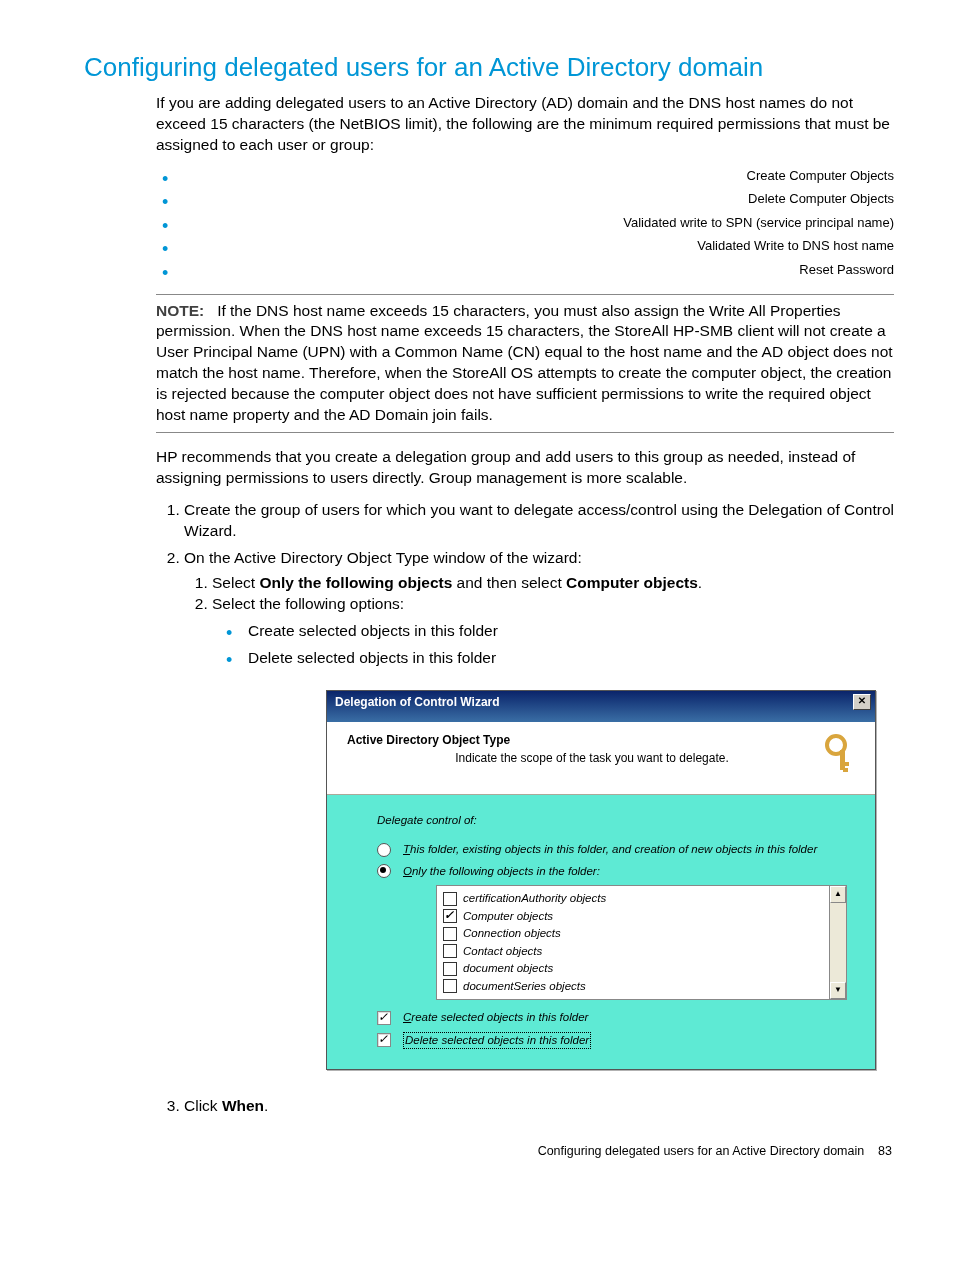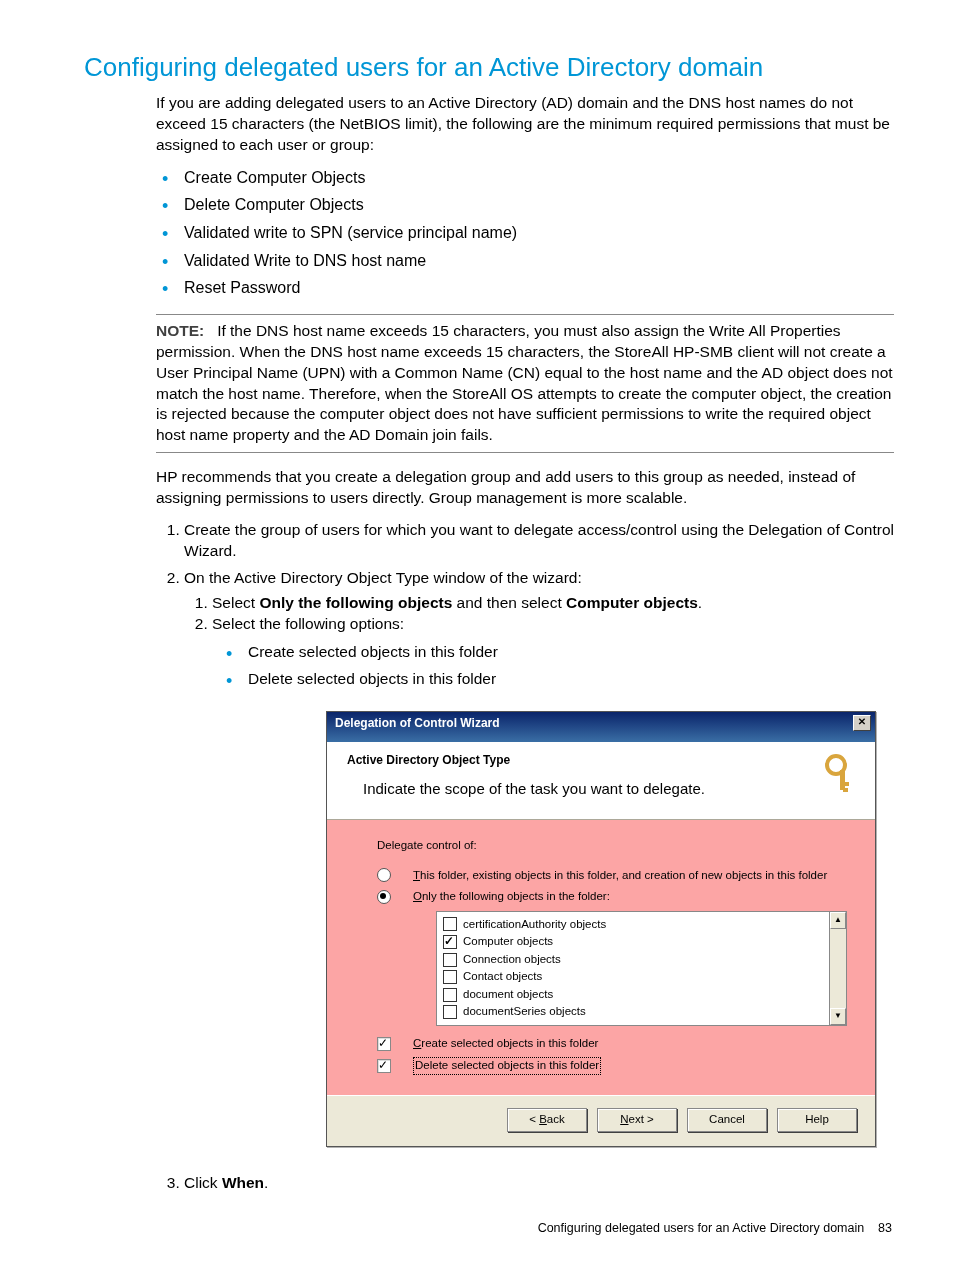--- a/index.html
+++ b/index.html
@@ -23,25 +23,26 @@
   .body-text {
     font-size: 15.5px;
     line-height: 1.35;
     margin: 0 0 8px 72px;
   }
   ul.perm-list {
     margin: 6px 0 12px 72px;
     padding-left: 28px;
   }
   ul.perm-list li {
-    font-size: 16px;
+    font-size: 13px;
     line-height: 1.35;
     padding: 3px 0;
     list-style: none;
     position: relative;
+    text-align: right;
   }
   ul.perm-list li::before {
     content: "•";
     color: #0096d6;
     position: absolute;
     left: -22px;
     font-size: 18px;
   }
   .note-box {
     border-top: 1px solid #888;
@@ -122,30 +123,31 @@
   }
   .dlg-header {
     background: #fff;
     border-bottom: 1px solid #aca899;
     padding: 10px 12px 20px 20px;
     display: flex;
     justify-content: space-between;
   }
   .dlg-header-text { flex: 1; }
   .dlg-header-title { font-weight: bold; font-size: 12px; }
-  .dlg-header-sub { font-size: 15px; margin-left: 16px; margin-top: 11px; }
+  .dlg-header-sub { font-size: 12px; margin-left: 16px; margin-top: 2px; text-align: center; }
   .key-icon {
     width: 42px; height: 42px; flex-shrink: 0;
   }
   .dlg-body {
     padding: 18px 28px 14px 50px;
-    background: #fca5a5;
+    background: #5eead4;
+    font-style: italic;
   }
   .radio-row, .check-row {
-    display: flex; align-items: center; gap: 22px;
+    display: flex; align-items: center; gap: 12px;
     margin: 6px 0;
   }
   .radio {
     width: 12px; height: 12px; border-radius: 50%;
     border: 1px solid #555; background: #fff;
     position: relative; flex-shrink: 0;
   }
   .radio.sel::after {
     content: ""; position: absolute; left: 2px; top: 2px;
     width: 6px; height: 6px; background: #000; border-radius: 50%;
@@ -329,26 +331,20 @@
 
           <div class="check-row">
             <div class="winchk chk"></div>
             <span><span style="text-decoration:underline">C</span><span>reate selected objects in this folder</span></span>
           </div>
           <div class="check-row">
             <div class="winchk chk"></div>
             <span class="dotted-focus">Delete selected objects in this folder</span>
           </div>
         </div>
-        <div class="dlg-buttons">
-          <div class="dlg-btn"><span>&lt; </span><span style="text-decoration:underline">B</span><span>ack</span></div>
-          <div class="dlg-btn"><span style="text-decoration:underline">N</span><span>ext &gt;</span></div>
-          <div class="dlg-btn">Cancel</div>
-          <div class="dlg-btn">Help</div>
-        </div>
       </div>
 
     </li>
     <li>
       <span>Click </span><span class="bold">When</span><span>.</span>
     </li>
   </ol>
 
   <div class="footer">
     <span>Configuring delegated users for an Active Directory domain</span>&nbsp;&nbsp;&nbsp;&nbsp;<span>83</span>

